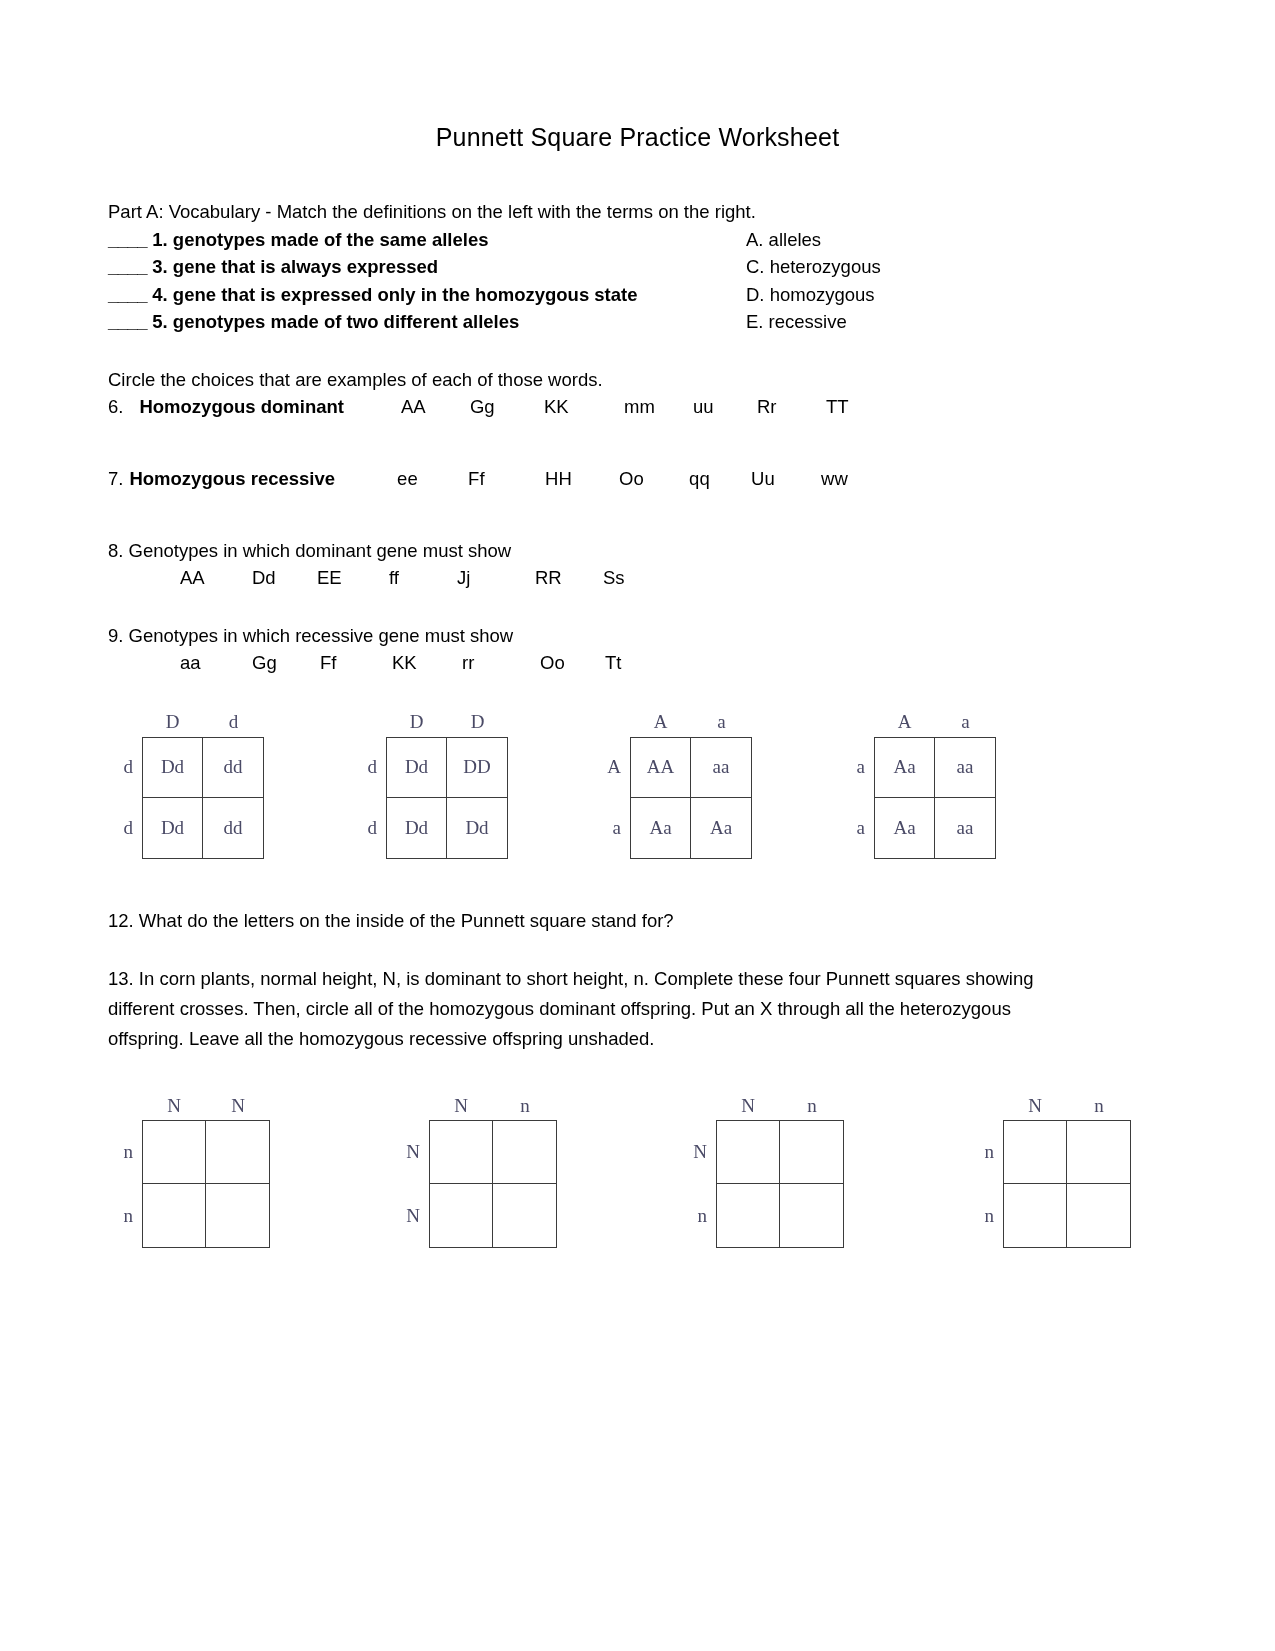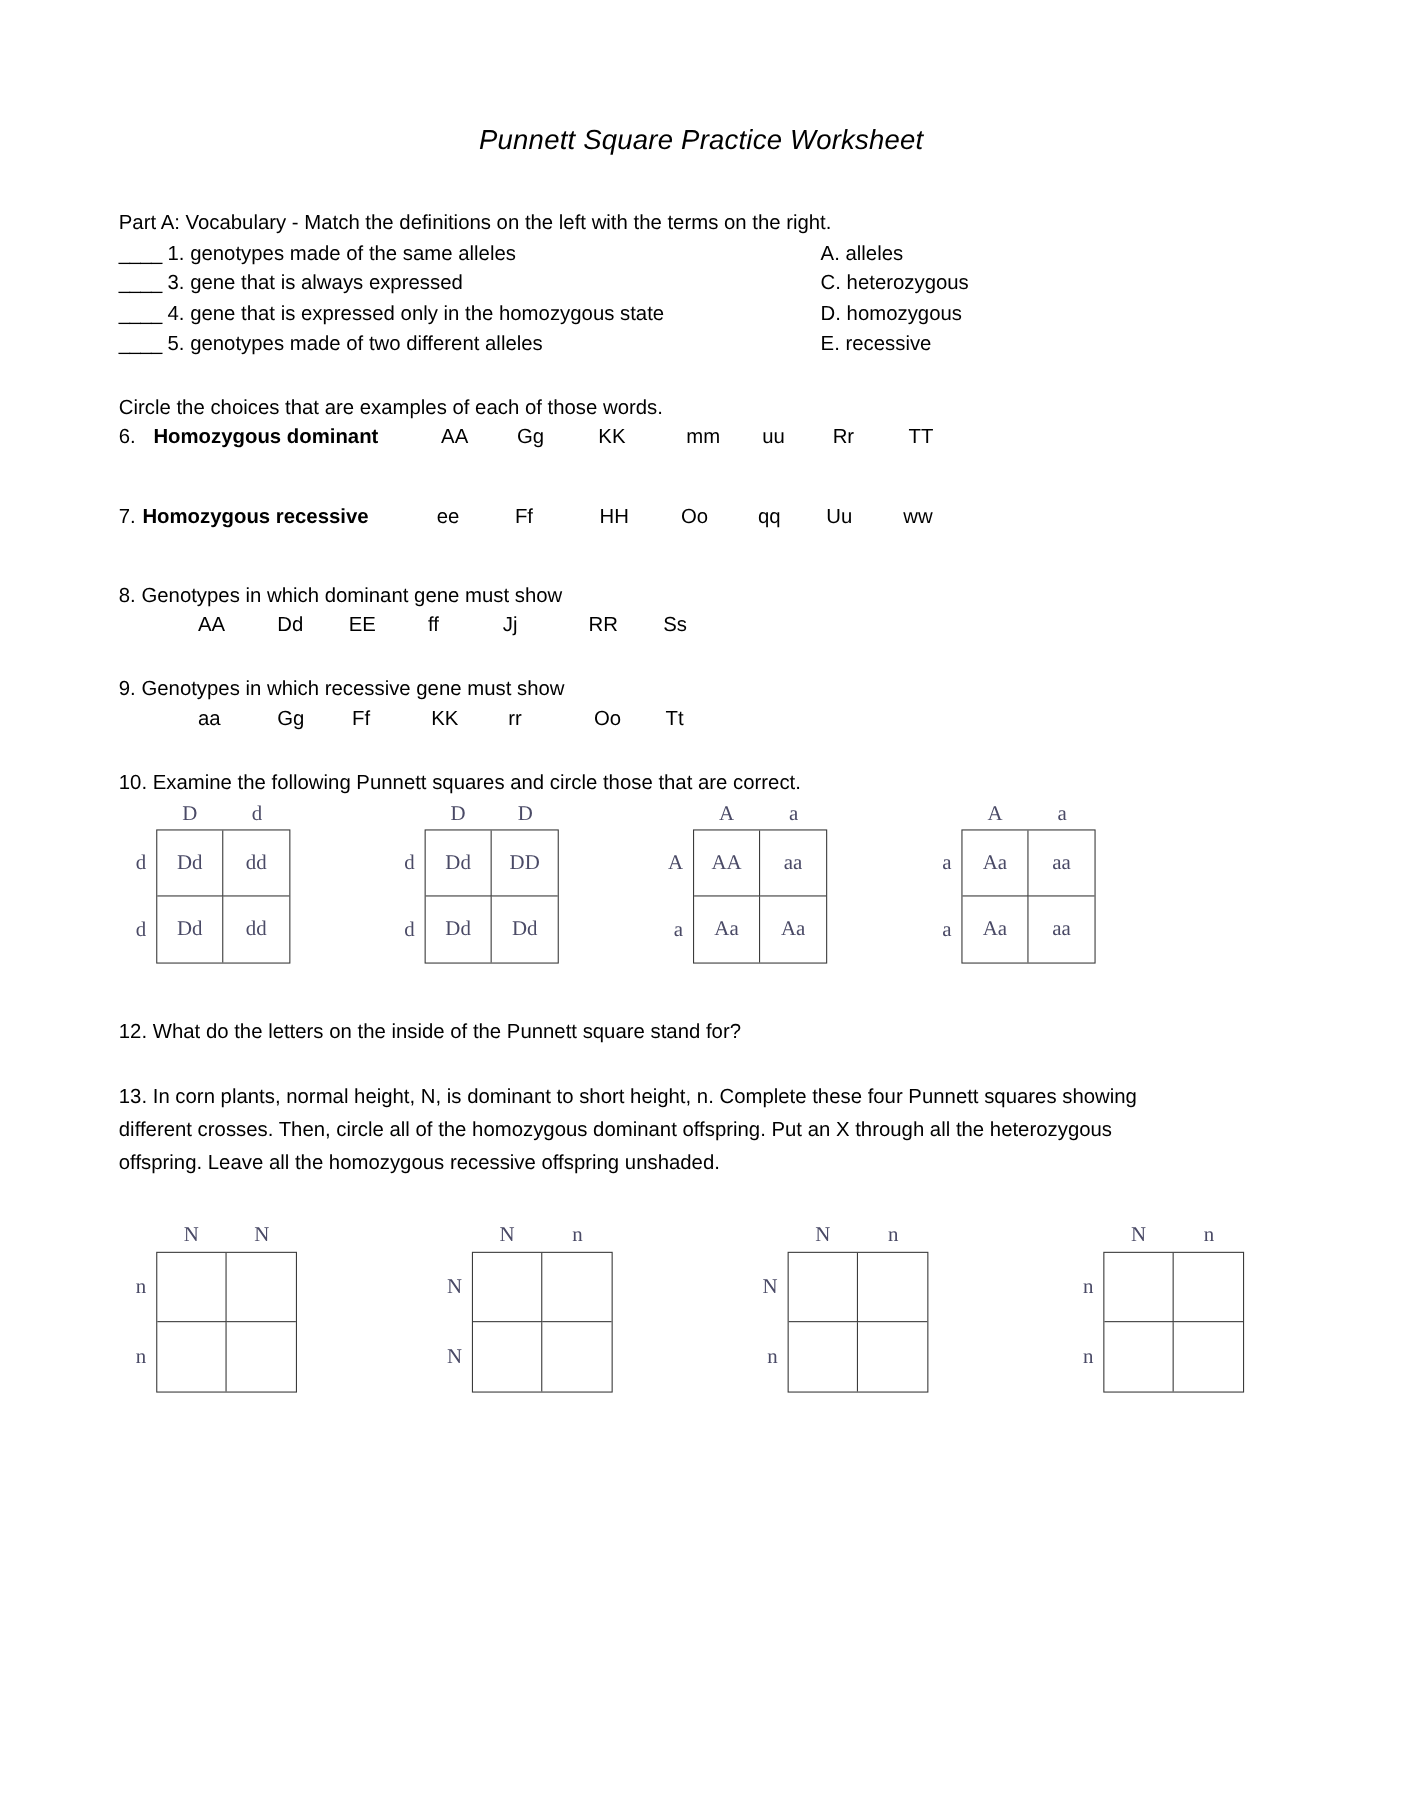--- a/index.html
+++ b/index.html
@@ -17,24 +17,23 @@
   }
   .page {
     position: relative;
     width: 1275px;
     height: 1651px;
     padding: 0;
     box-sizing: border-box;
   }
   .title {
     text-align: center;
-    font-style: italic;
     font-size: 25px;
     font-weight: normal;
-    margin: 8px;
+    margin: 18px;
     padding-top: 105px;
     letter-spacing: 0.2px;
   }
   .content {
     margin-left: 108px;
     margin-right: 100px;
     margin-top: 46px;
     font-size: 18.5px;
     line-height: 1.49;
   }
@@ -43,20 +42,21 @@
     white-space: pre;
   }
   .vocab-line {
     display: flex;
     align-items: baseline;
   }
   .vocab-def {
     width: 638px;
     flex: 0 0 638px;
     white-space: pre;
+    font-weight: bold;
   }
   .vocab-term {
     white-space: pre;
   }
   .blank {
     letter-spacing: -0.5px;
   }
   .spacer-md { height: 30px; }
   .spacer-lg { height: 44px; }
   .bold { font-weight: bold; }
@@ -228,21 +228,20 @@
       <span style="width:68px">Gg</span>
       <span style="width:72px">Ff</span>
       <span style="width:70px">KK</span>
       <span style="width:78px">rr</span>
       <span style="width:65px">Oo</span>
       <span>Tt</span>
     </div>
 
     <div class="spacer-md"></div>
 
-    <div class="row">10. Examine the following Punnett squares and circle those that are correct.</div>
 
     <div class="pun-row" style="margin-top:6px; margin-left:0px;">
 
       <div class="pun-wrap" style="margin-right:88px;">
         <div class="pun-topheads">
           <span class="corner" style="width:34px">x</span>
           <span class="th" style="width:61px">D</span>
           <span class="th" style="width:61px">d</span>
         </div>
         <div class="pun-body">

